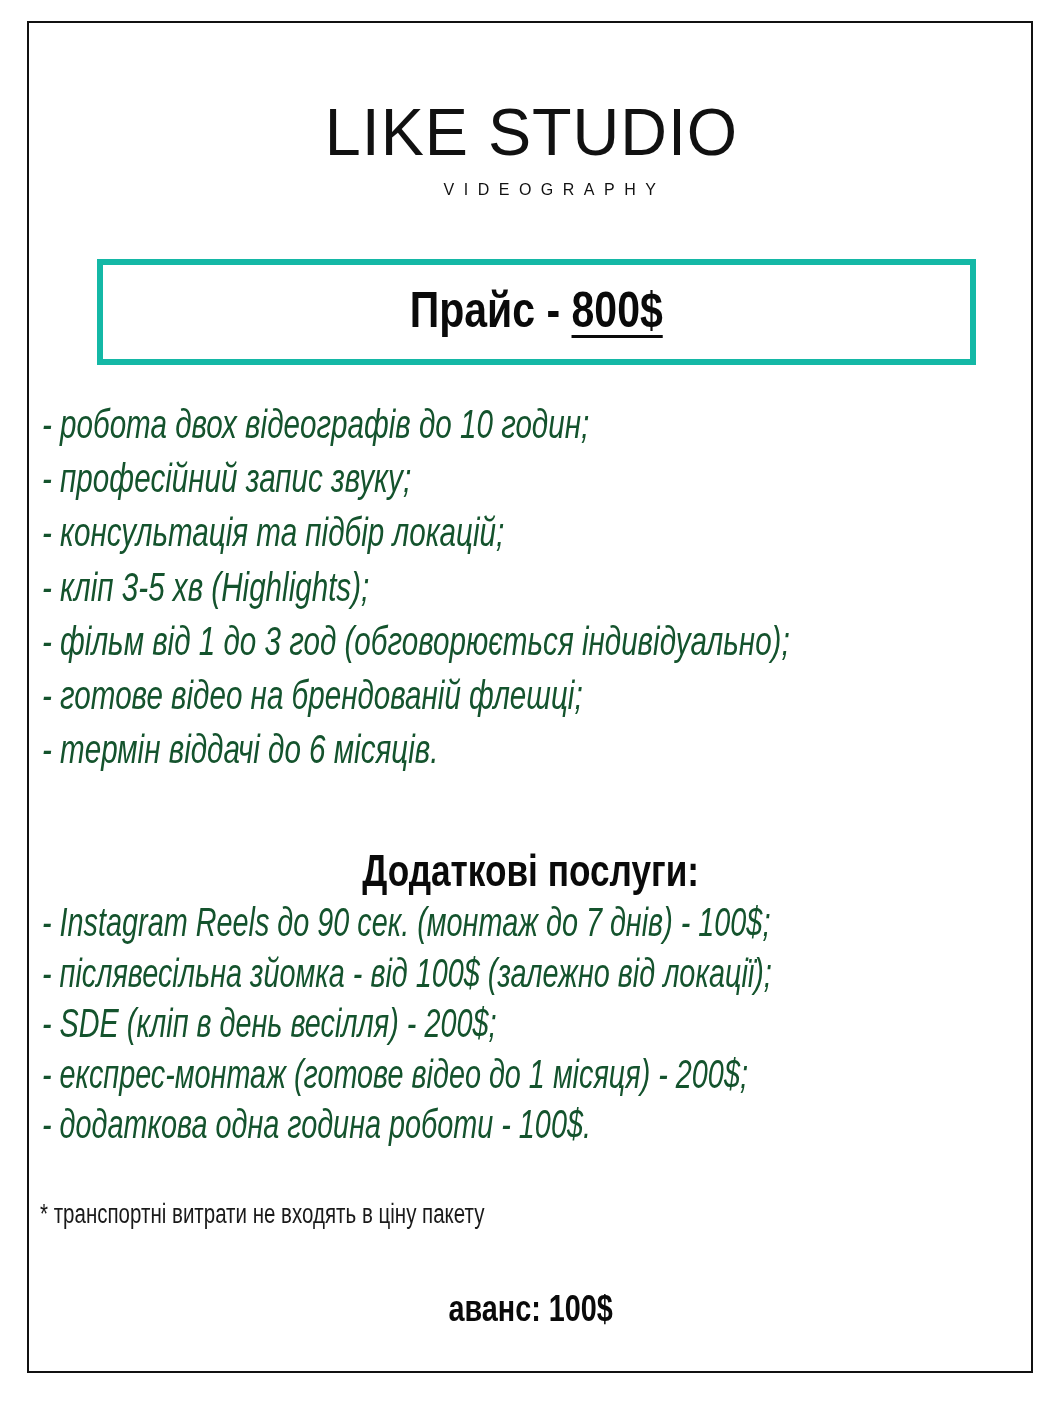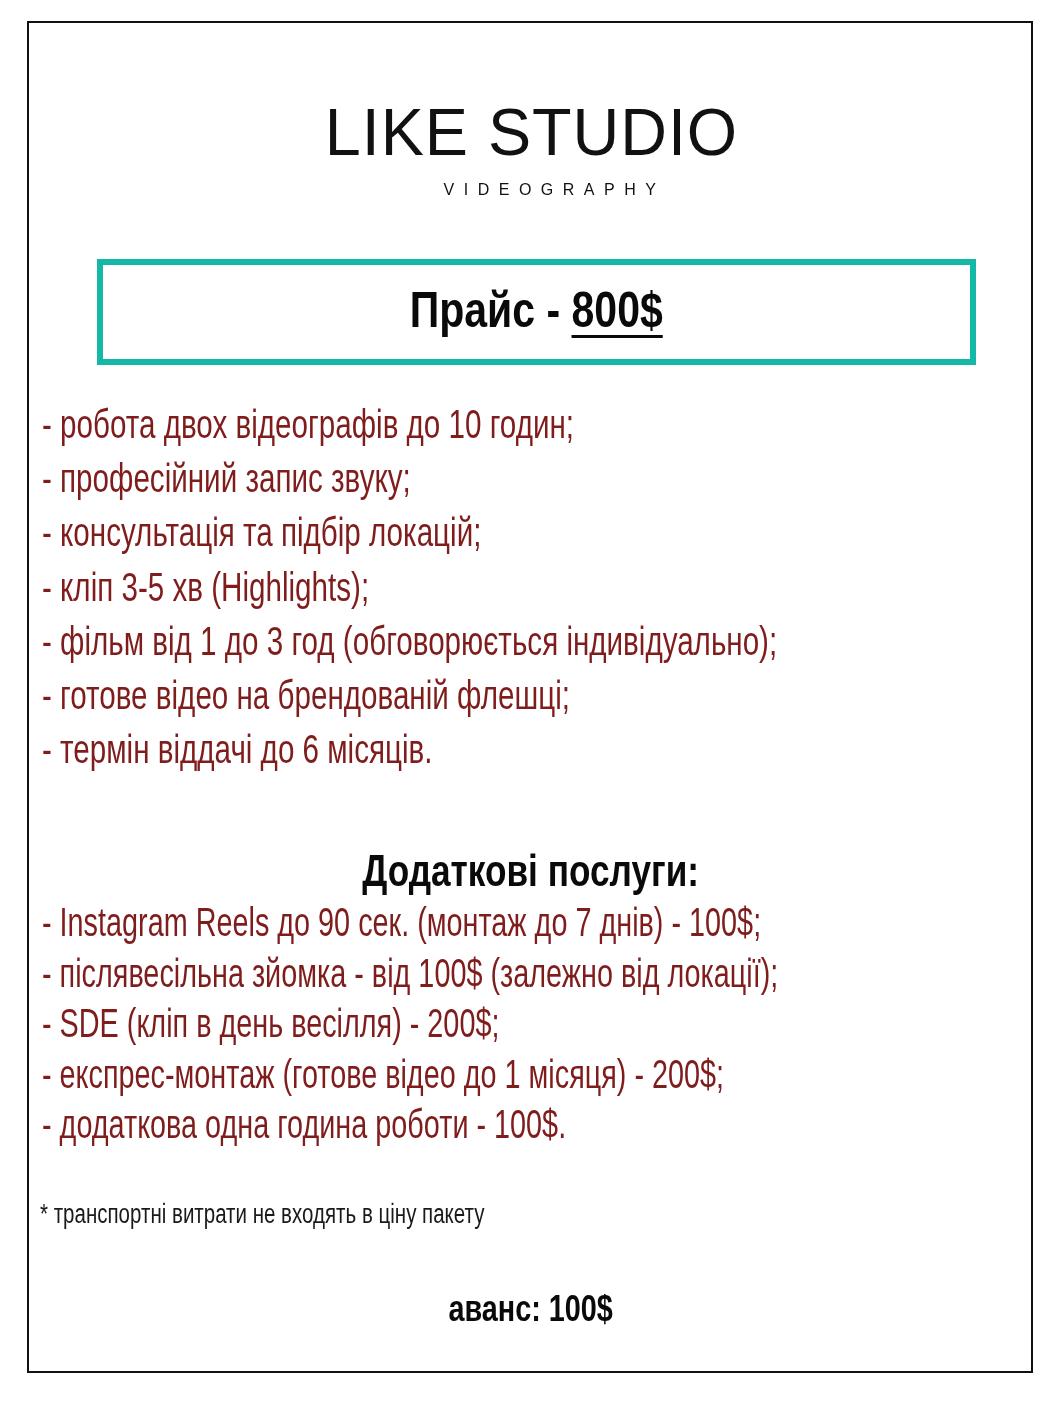--- a/index.html
+++ b/index.html
@@ -26,21 +26,22 @@
     }
     .price-text {
       font-family: "Liberation Sans", sans-serif; font-weight: 700; font-size: 50px;
       transform: scaleX(0.82); transform-origin: center; white-space: nowrap; color: #0a0a0a;
       margin-top: -4px;
     }
     .price-value { text-decoration: underline; text-decoration-thickness: 3px; text-underline-offset: 8px; }
     .list {
       position: absolute; left: 42px; margin: 0; padding: 0; list-style: none;
       font-family: "Liberation Sans Narrow", "Liberation Sans", sans-serif; font-weight: 400;
-      color: #7f1d1d;
+      color: #14532d;
+      font-style: italic;
     }
     .list li {
       white-space: nowrap; transform-origin: left center;
     }
     .main-list { top: 397px; font-size: 40px; }
     .main-list li { height: 54.2px; line-height: 54px; transform: scaleX(0.74); font-weight: 300; }
     .extras-heading {
       position: absolute; left: 0; width: 1063px; top: 843px; text-align: center;
       font-family: "Liberation Sans", sans-serif; font-weight: 700; font-size: 44px;
       transform: scaleX(0.8); transform-origin: 527px center; padding-left: 0; color: #0a0a0a;

